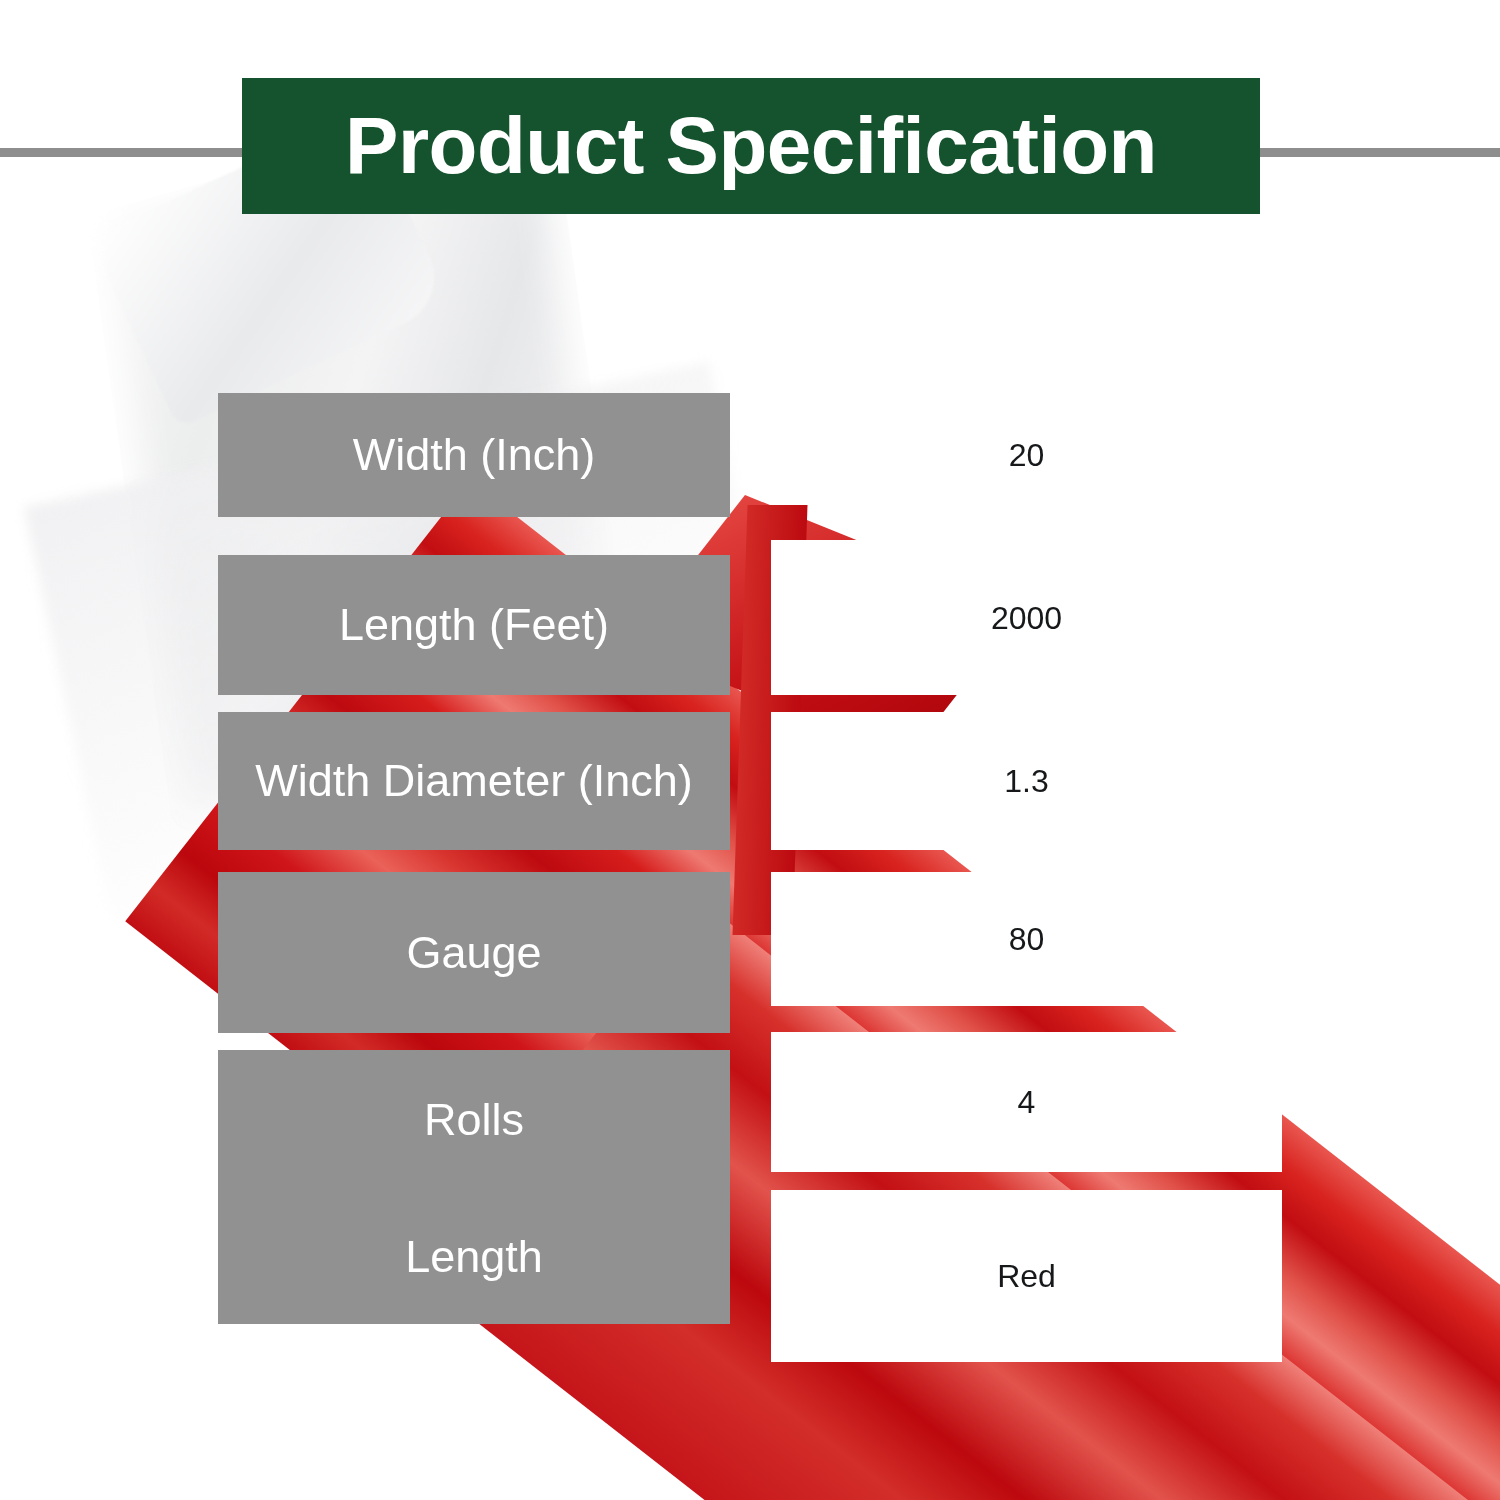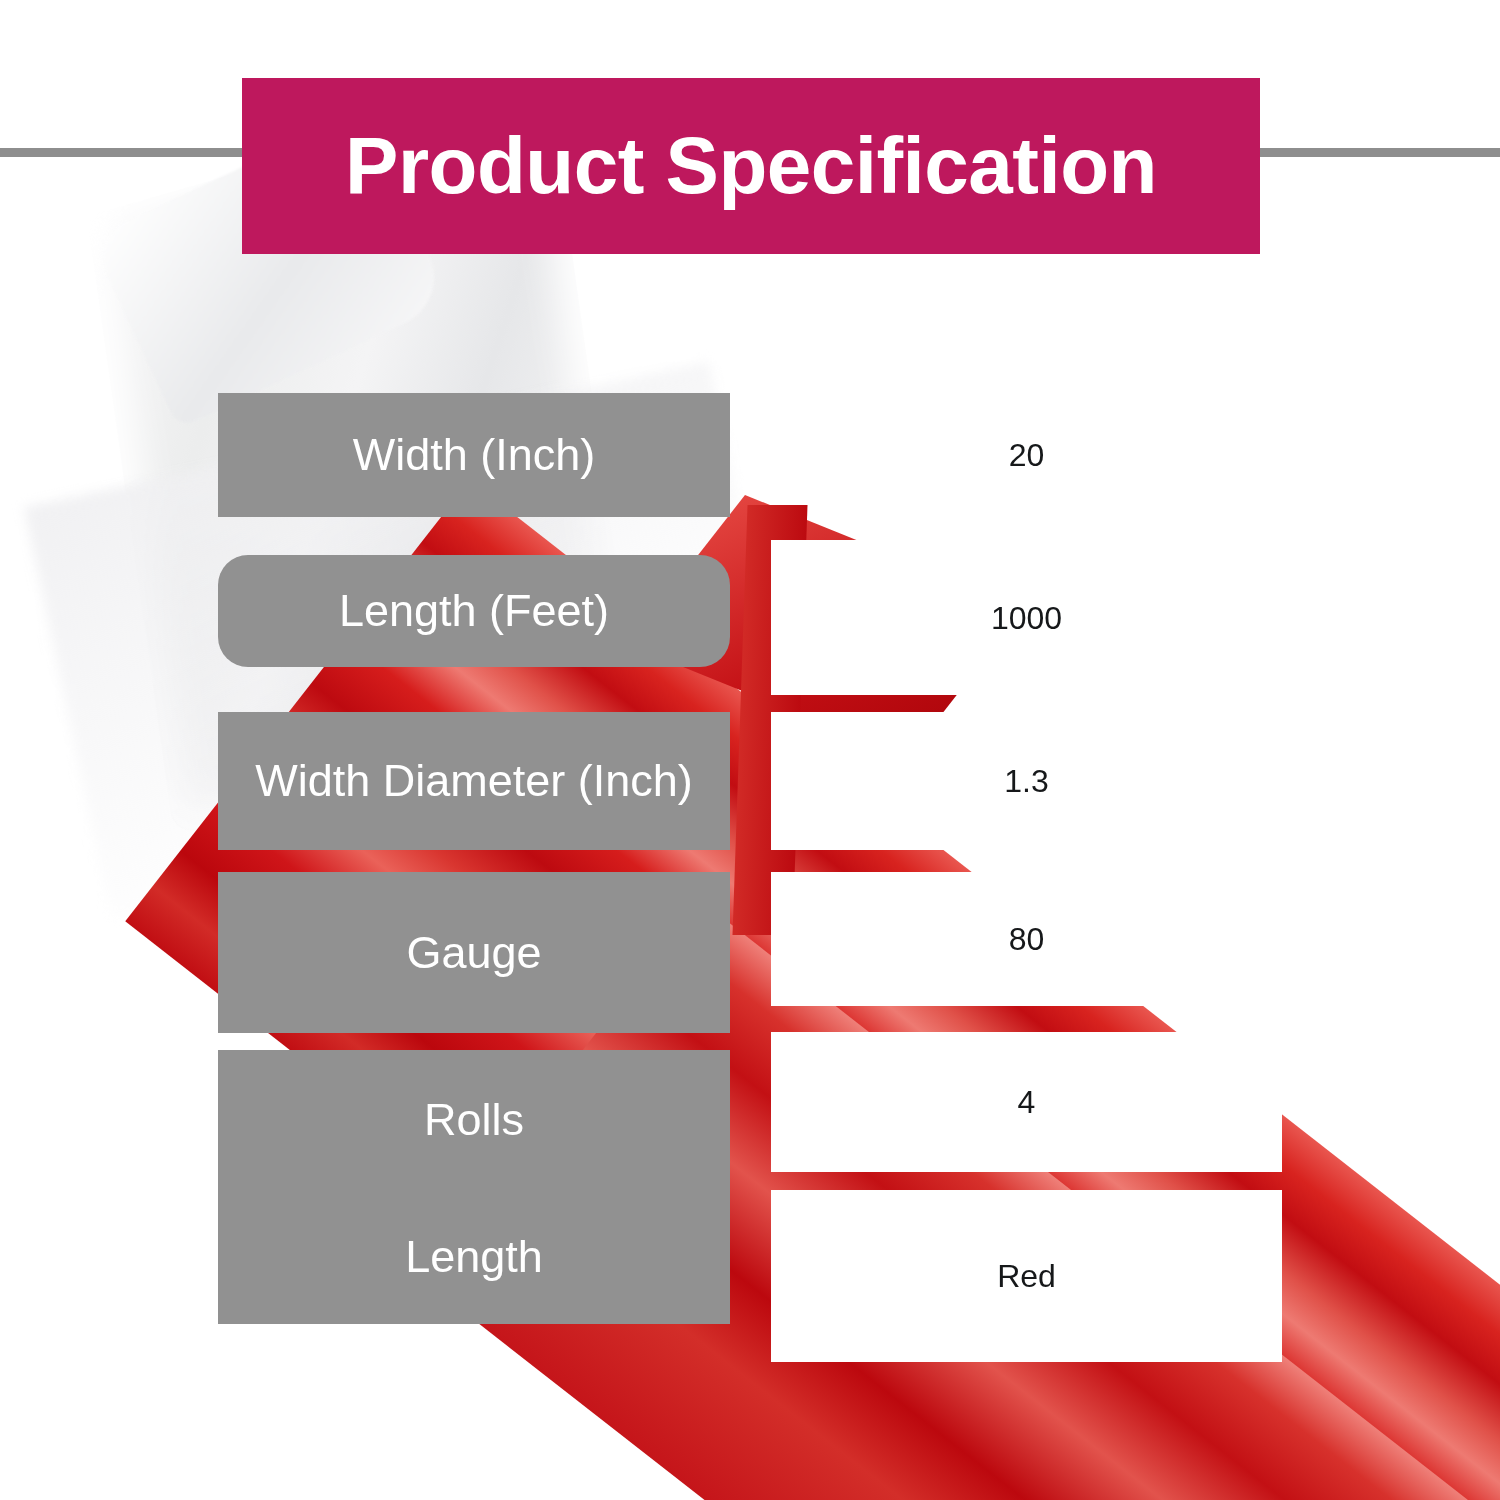--- a/index.html
+++ b/index.html
@@ -140,22 +140,22 @@
     right: 0;
     top: 148px;
     height: 9px;
     background: #8e8e8e;
   }
   .title-banner {
     position: absolute;
     left: 242px;
     top: 78px;
     width: 1018px;
-    height: 176px;
-    background: #be185d;
+    height: 136px;
+    background: #14532d;
     display: flex;
     align-items: center;
     justify-content: center;
   }
   .title-text {
     color: #ffffff;
     font-size: 80px;
     font-weight: 700;
     letter-spacing: -0.5px;
     line-height: 1;
@@ -206,21 +206,21 @@
     line-height: 1;
   }
   .spec-value.no-plate {
     background: transparent;
   }
 
   
   .r0 .spec-label { top: 393px; height: 124px; }
   .r0 .spec-value { top: 393px; height: 124px; }
 
-  .r1 .spec-label { top: 555px; height: 112px; border-radius: 30px; }
+  .r1 .spec-label { top: 555px; height: 140px; }
   .r1 .spec-value { top: 540px; height: 155px; }
 
   .r2 .spec-label { top: 712px; height: 138px; }
   .r2 .spec-value { top: 712px; height: 138px; }
 
   .r3 .spec-label { top: 872px; height: 161px; }
   .r3 .spec-value { top: 872px; height: 134px; }
 
   .r4 .spec-label { top: 1032px; height: 140px; margin-top: 18px; }
   .r4 .spec-value { top: 1032px; height: 140px; }
@@ -250,21 +250,21 @@
 
   <div class="spec-table">
 
     <div class="spec-row r0">
       <div class="spec-label">Width (Inch)</div>
       <div class="spec-value no-plate">20</div>
     </div>
 
     <div class="spec-row r1">
       <div class="spec-label">Length (Feet)</div>
-      <div class="spec-value">1000</div>
+      <div class="spec-value">2000</div>
     </div>
 
     <div class="spec-row r2">
       <div class="spec-label">Width Diameter (Inch)</div>
       <div class="spec-value">1.3</div>
     </div>
 
     <div class="spec-row r3">
       <div class="spec-label">Gauge</div>
       <div class="spec-value">80</div>

